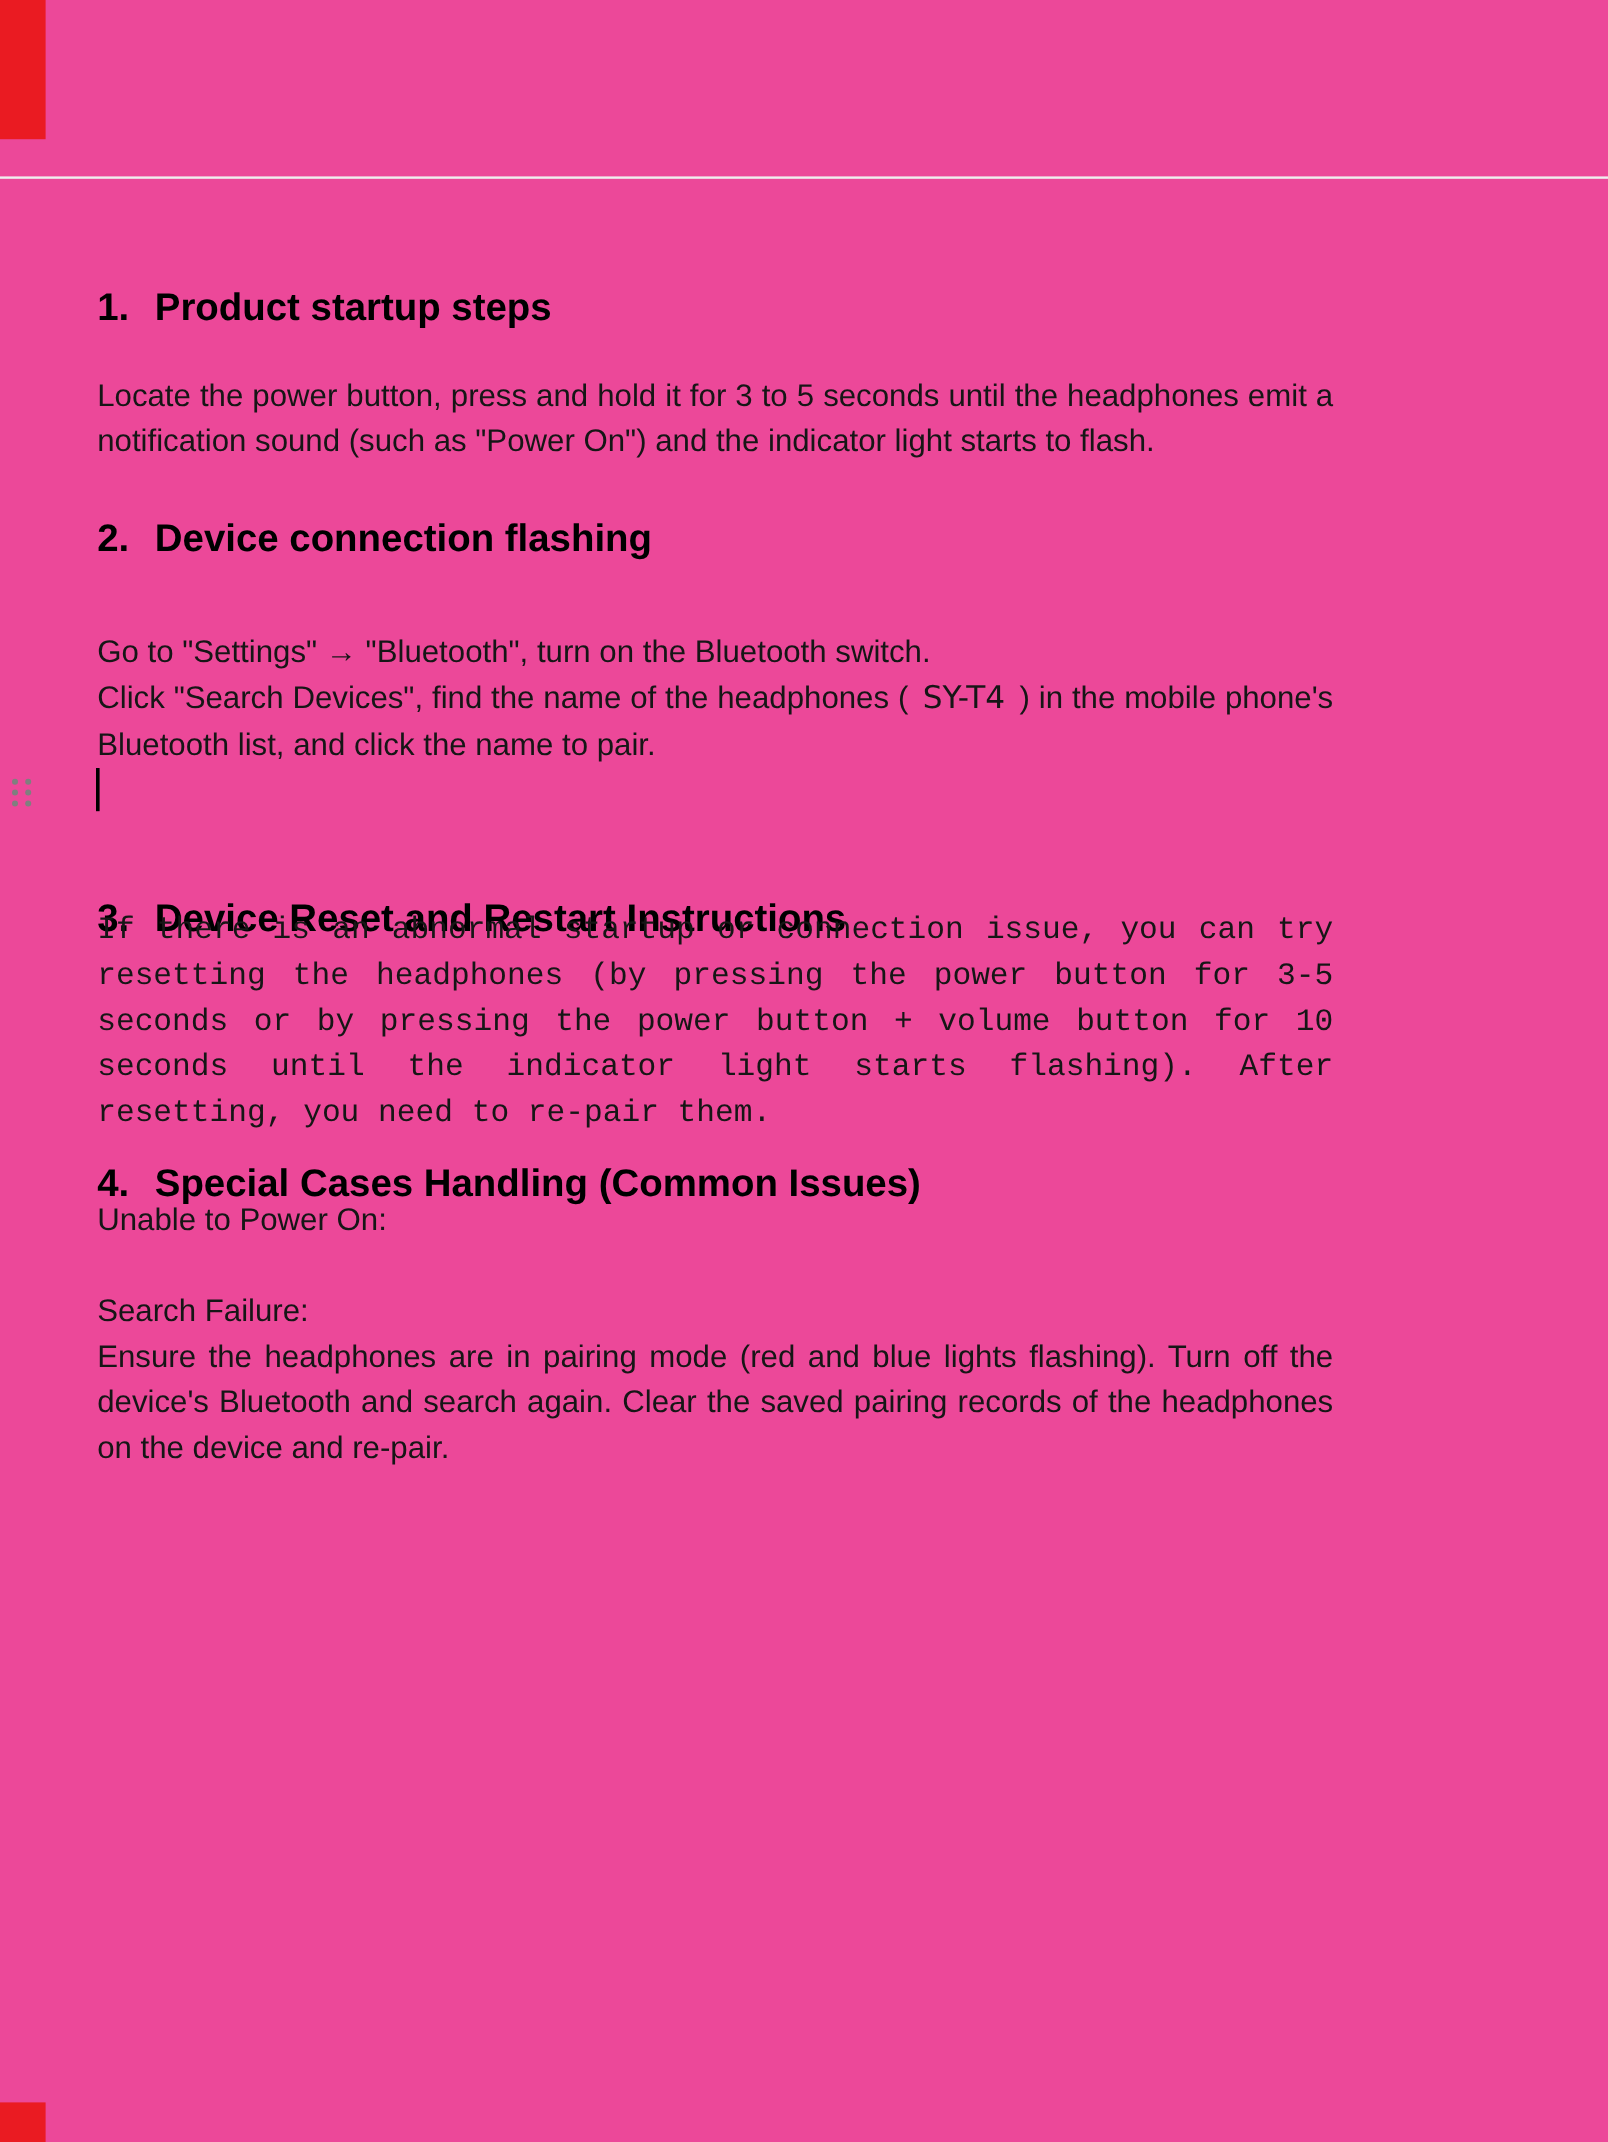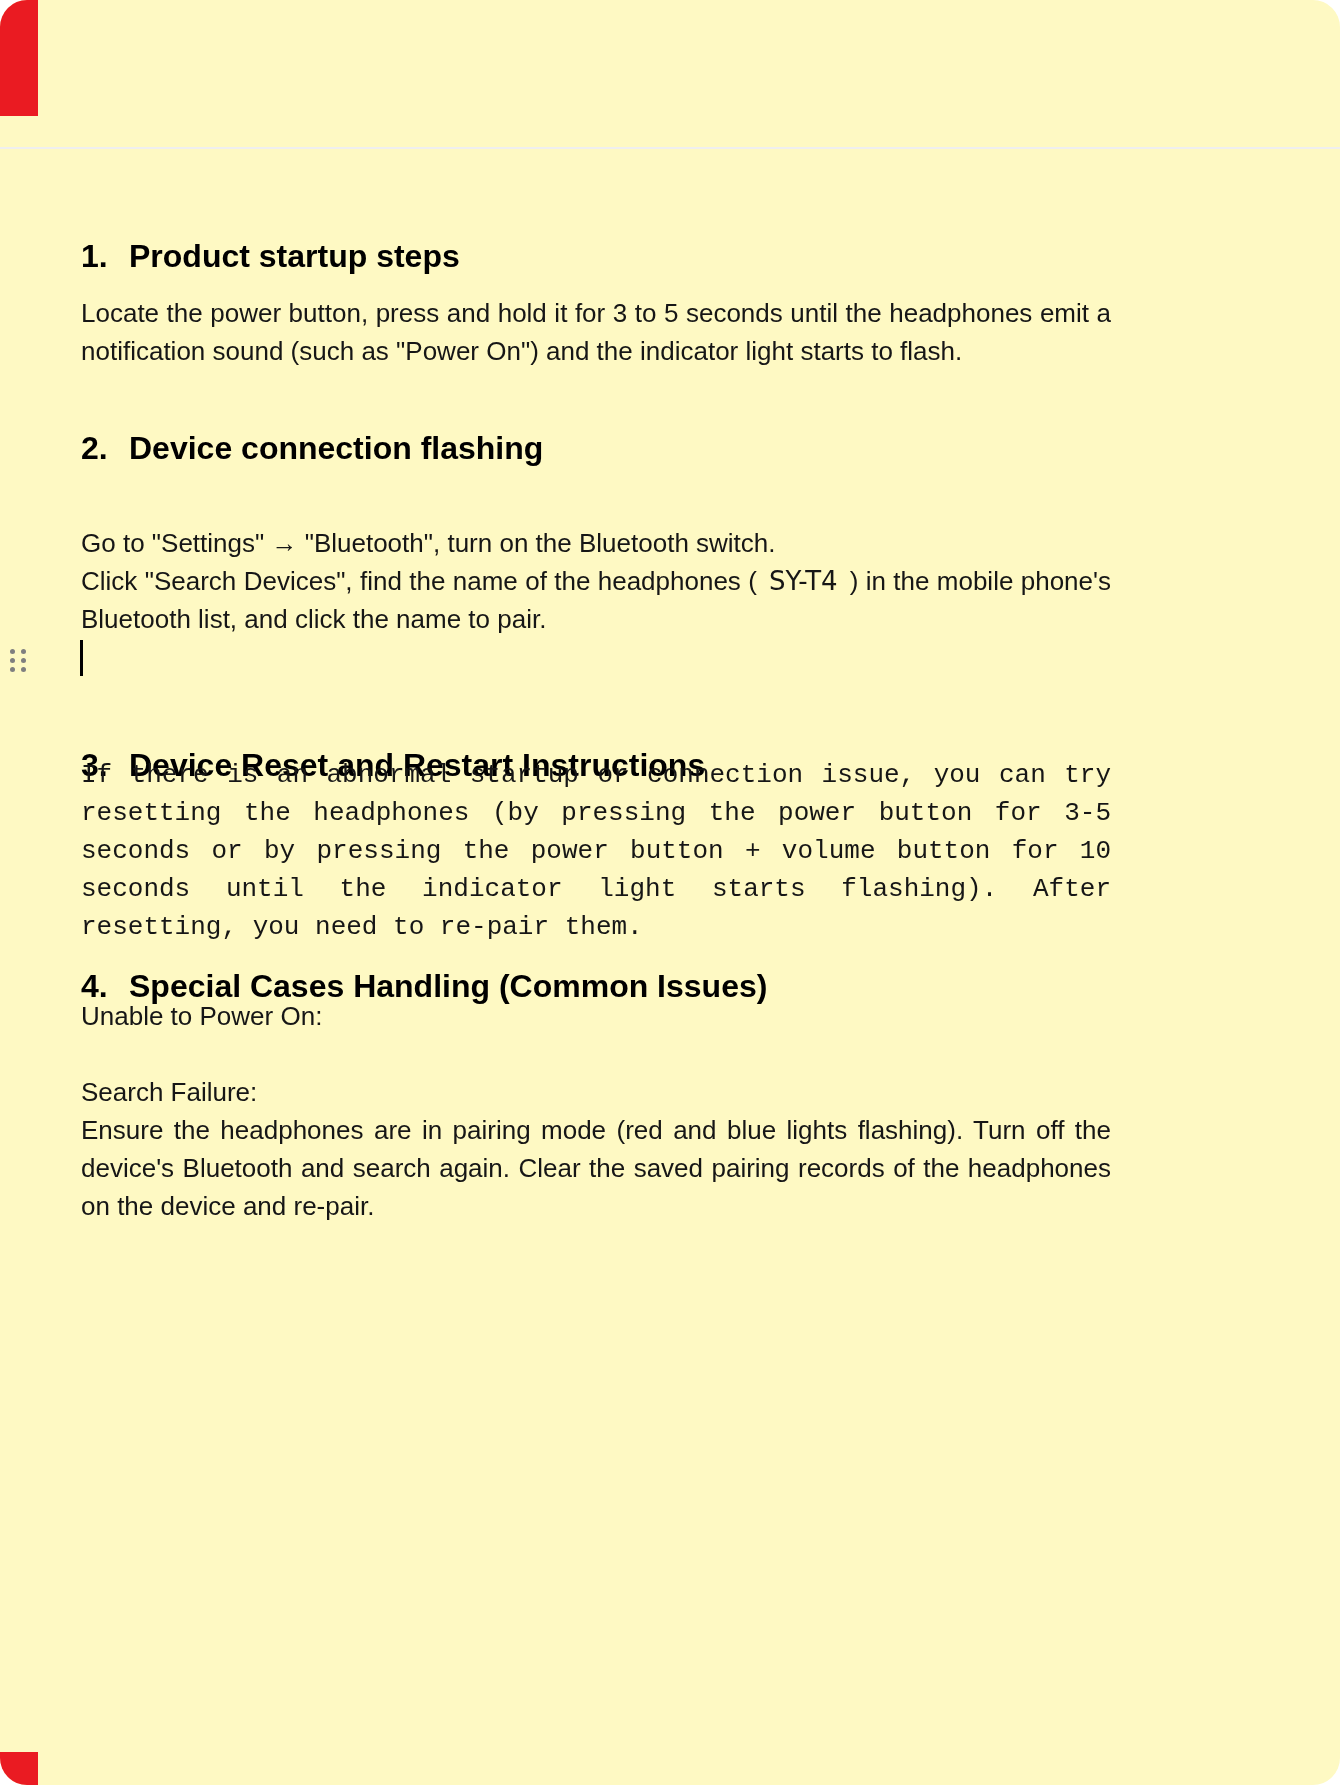--- a/index.html
+++ b/index.html
@@ -1,23 +1,22 @@
 <!DOCTYPE html>
 <html><head>
 <meta charset="utf-8">
 <style>
   html,body{margin:0;padding:0;background:#fff;}
   .page{
     position:relative;
     width:1340px;height:1785px;
-    background:#fef9c3;
+    background:#ec4899;
     overflow:hidden;
     font-family:"Liberation Sans", sans-serif;
     color:#161616;
-    border-radius:27px;
   }
   .accent-bar{
     position:absolute;left:0;width:38px;background:#ea1b22;
   }
   .accent-top{top:0;height:116px;}
   .accent-bottom{bottom:0;height:33px;}
   .page-divider{
     position:absolute;left:0;top:147px;width:1340px;height:2px;
     background:#efefef;
   }
@@ -57,21 +56,21 @@
 
 <div class="page">
 
   <div class="accent-bar accent-top"></div>
   <div class="accent-bar accent-bottom"></div>
   <div class="page-divider"></div>
 
   <div class="block heading" style="top:236px;">
     <span class="num">1.</span><span>Product startup steps</span>
   </div>
-  <div class="block body-text" style="top:294px;">Locate the power button, press and hold it for 3 to 5 seconds until the headphones emit a notification sound (such as "Power On") and the indicator light starts to flash.</div>
+  <div class="block body-text" style="top:310px;">Locate the power button, press and hold it for 3 to 5 seconds until the headphones emit a notification sound (such as "Power On") and the indicator light starts to flash.</div>
 
   <div class="block heading" style="top:428px;">
     <span class="num">2.</span><span>Device connection flashing</span>
   </div>
   <div class="block body-text" style="top:486px;">
     <br>
     <span>Go to "Settings" → "Bluetooth", turn on the Bluetooth switch.</span><br>
     <span>Click "Search Devices", find the name of the headphones (</span><span class="device-name">SY-T4</span><span>) in the mobile phone's Bluetooth list, and click the name to pair.</span>
   </div>
 

